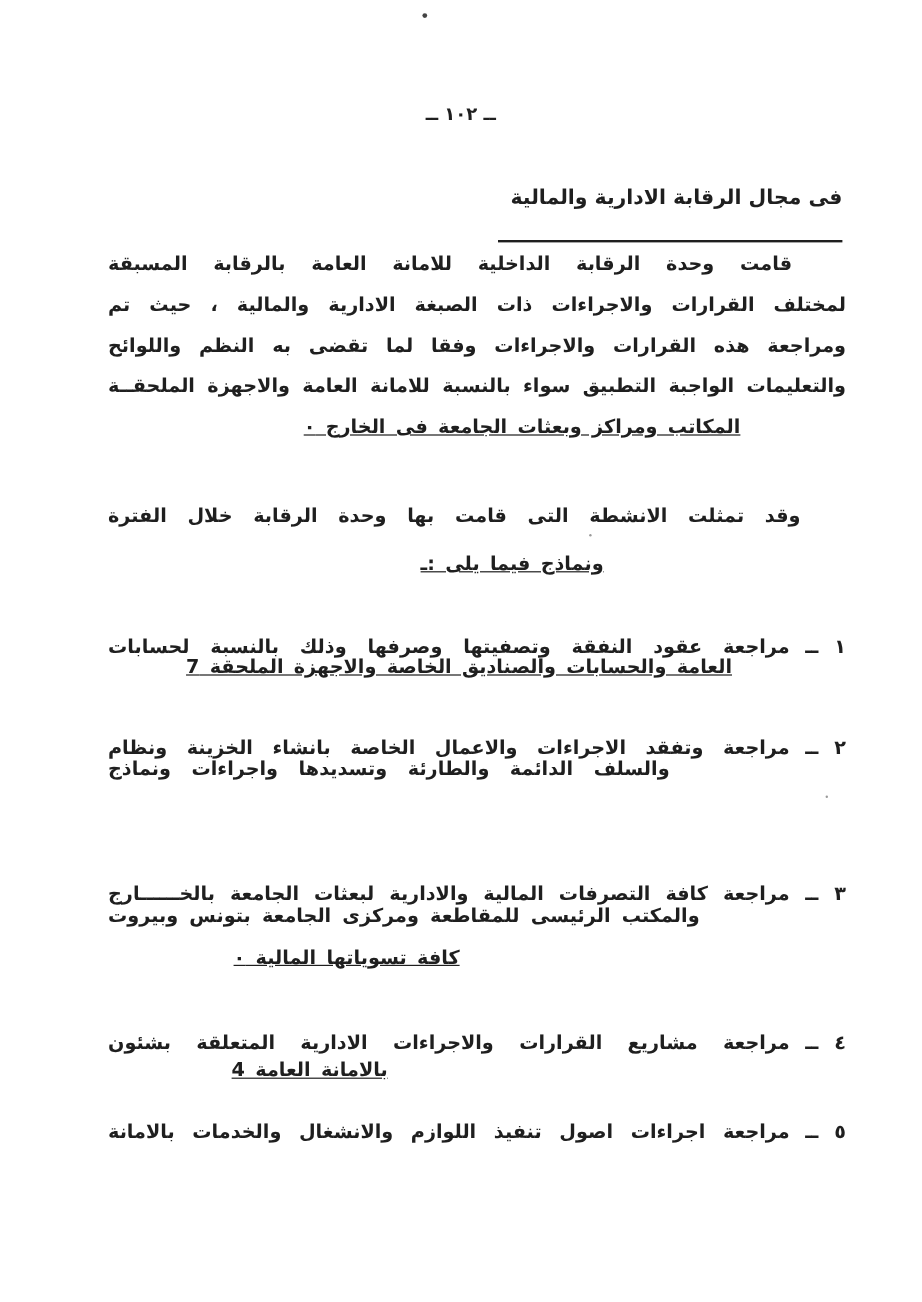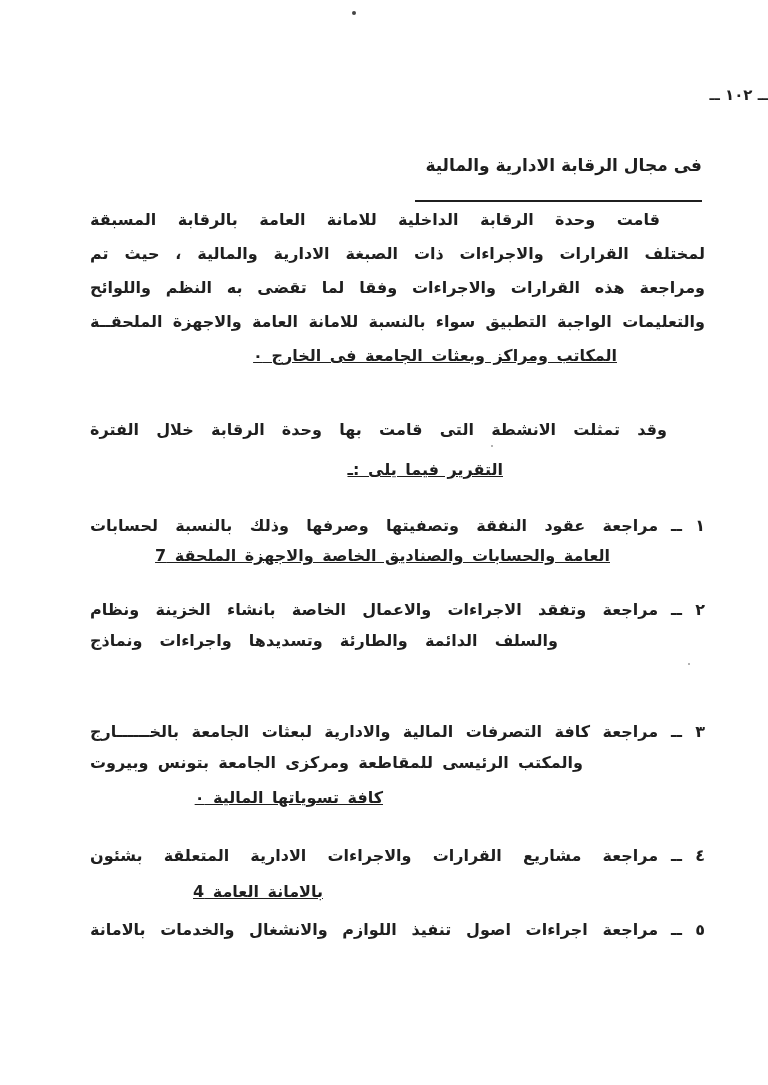--- a/index.html
+++ b/index.html
@@ -10,40 +10,40 @@
     font-family:"DejaVu Sans", sans-serif;
     color:var(--ink,#1f1f1f);
   }
   .page {
     position:relative; width:768px; height:1085px;
     background:var(--paper,#fff); overflow:hidden;
     direction:rtl; font-weight:700;
   }
   .pagenum {
     position:absolute; top:86px; left:0; right:0;
-    text-align:right; font-size:15px; letter-spacing:2px;
+    text-align:center; font-size:15px; letter-spacing:2px;
   }
   .heading {
     position:absolute; top:154px; right:66px;
     font-size:17px; line-height:22px;
     padding-bottom:24px; padding-left:10px;
     border-bottom:2.5px solid var(--ink,#1f1f1f);
   }
   .block { position:absolute; right:63px; left:90px; font-size:16px; }
   .line  { text-align:right; word-spacing:3px; }
   .lh34 .line { line-height:34px; height:34px; }
   .lh35 .line { line-height:35px; height:35px; }
   .lh40 .line { line-height:40px; height:40px; }
   .line.plain { white-space:nowrap;text-decoration:underline; }
   .line.just  { text-align:justify; text-align-last:justify; overflow:hidden; }
   .intro { top:203px; }
   .acts  { top:410px; }
   .iline { display:flex; align-items:baseline; }
   .inum  { flex:0 0 auto; min-width:14px; text-align:right; }
-  .isep  { flex:0 0 auto; margin:4px 9px 0 13px; }
+  .isep  { flex:0 0 auto; margin:17px 9px 0 13px; }
   .itext {
     flex:1 1 auto; text-align:justify; text-align-last:justify;
     overflow:hidden;
   }
   .lh34 .itext { height:34px; } .lh35 .itext { height:35px; } .lh40 .itext { height:40px; }
   .speck { position:absolute; border-radius:50%; background:#444; }
   .speck.s1 { left:352px; top:11px;  width:4px; height:4px; }
   .speck.s2 { left:491px; top:445px; width:2px; height:2px; background:#9a9a9a; }
   .speck.s3 { left:688px; top:663px; width:2px; height:2px; background:#9a9a9a; }
 </style>
@@ -59,21 +59,21 @@
   <div class="block intro lh34">
     <div class="line just" style="padding-right:45px">قامت وحدة الرقابة الداخلية للامانة العامة بالرقابة المسبقة واللاحقـــــة</div>
     <div class="line just">لمختلف القرارات والاجراءات ذات الصبغة الادارية والمالية ، حيث تم تدقيـــــق</div>
     <div class="line just">ومراجعة هذه القرارات والاجراءات وفقا لما تقضى به النظم واللوائح والقـــــرارات</div>
     <div class="line just">والتعليمات الواجبة التطبيق سواء بالنسبة للامانة العامة والاجهزة الملحقــة أو</div>
     <div class="line plain" style="padding-right:88px">المكاتب ومراكز وبعثات الجامعة فى الخارج ٠</div>
   </div>
 
   <div class="block acts lh40">
     <div class="line just" style="padding-right:38px">وقد تمثلت الانشطة التى قامت بها وحدة الرقابة خلال الفترة موضـــــوع</div>
-    <div class="line plain" style="padding-right:202px">التقرير فيما يلى :ـ</div>
+    <div class="line plain" style="padding-right:202px">ونماذج فيما يلى :ـ</div>
   </div>
 
   <div class="block lh34" style="top:505px">
     <div class="line iline">
       <span class="inum">١</span>
       <span class="isep">ــ</span>
       <span class="itext">مراجعة عقود النفقة وتصفيتها وصرفها وذلك بالنسبة لحسابات الامانـــــة</span>
     </div>
     <div class="line plain" style="padding-right:95px">العامة والحسابات والصناديق الخاصة والاجهزة الملحقة 7</div>
   </div>

